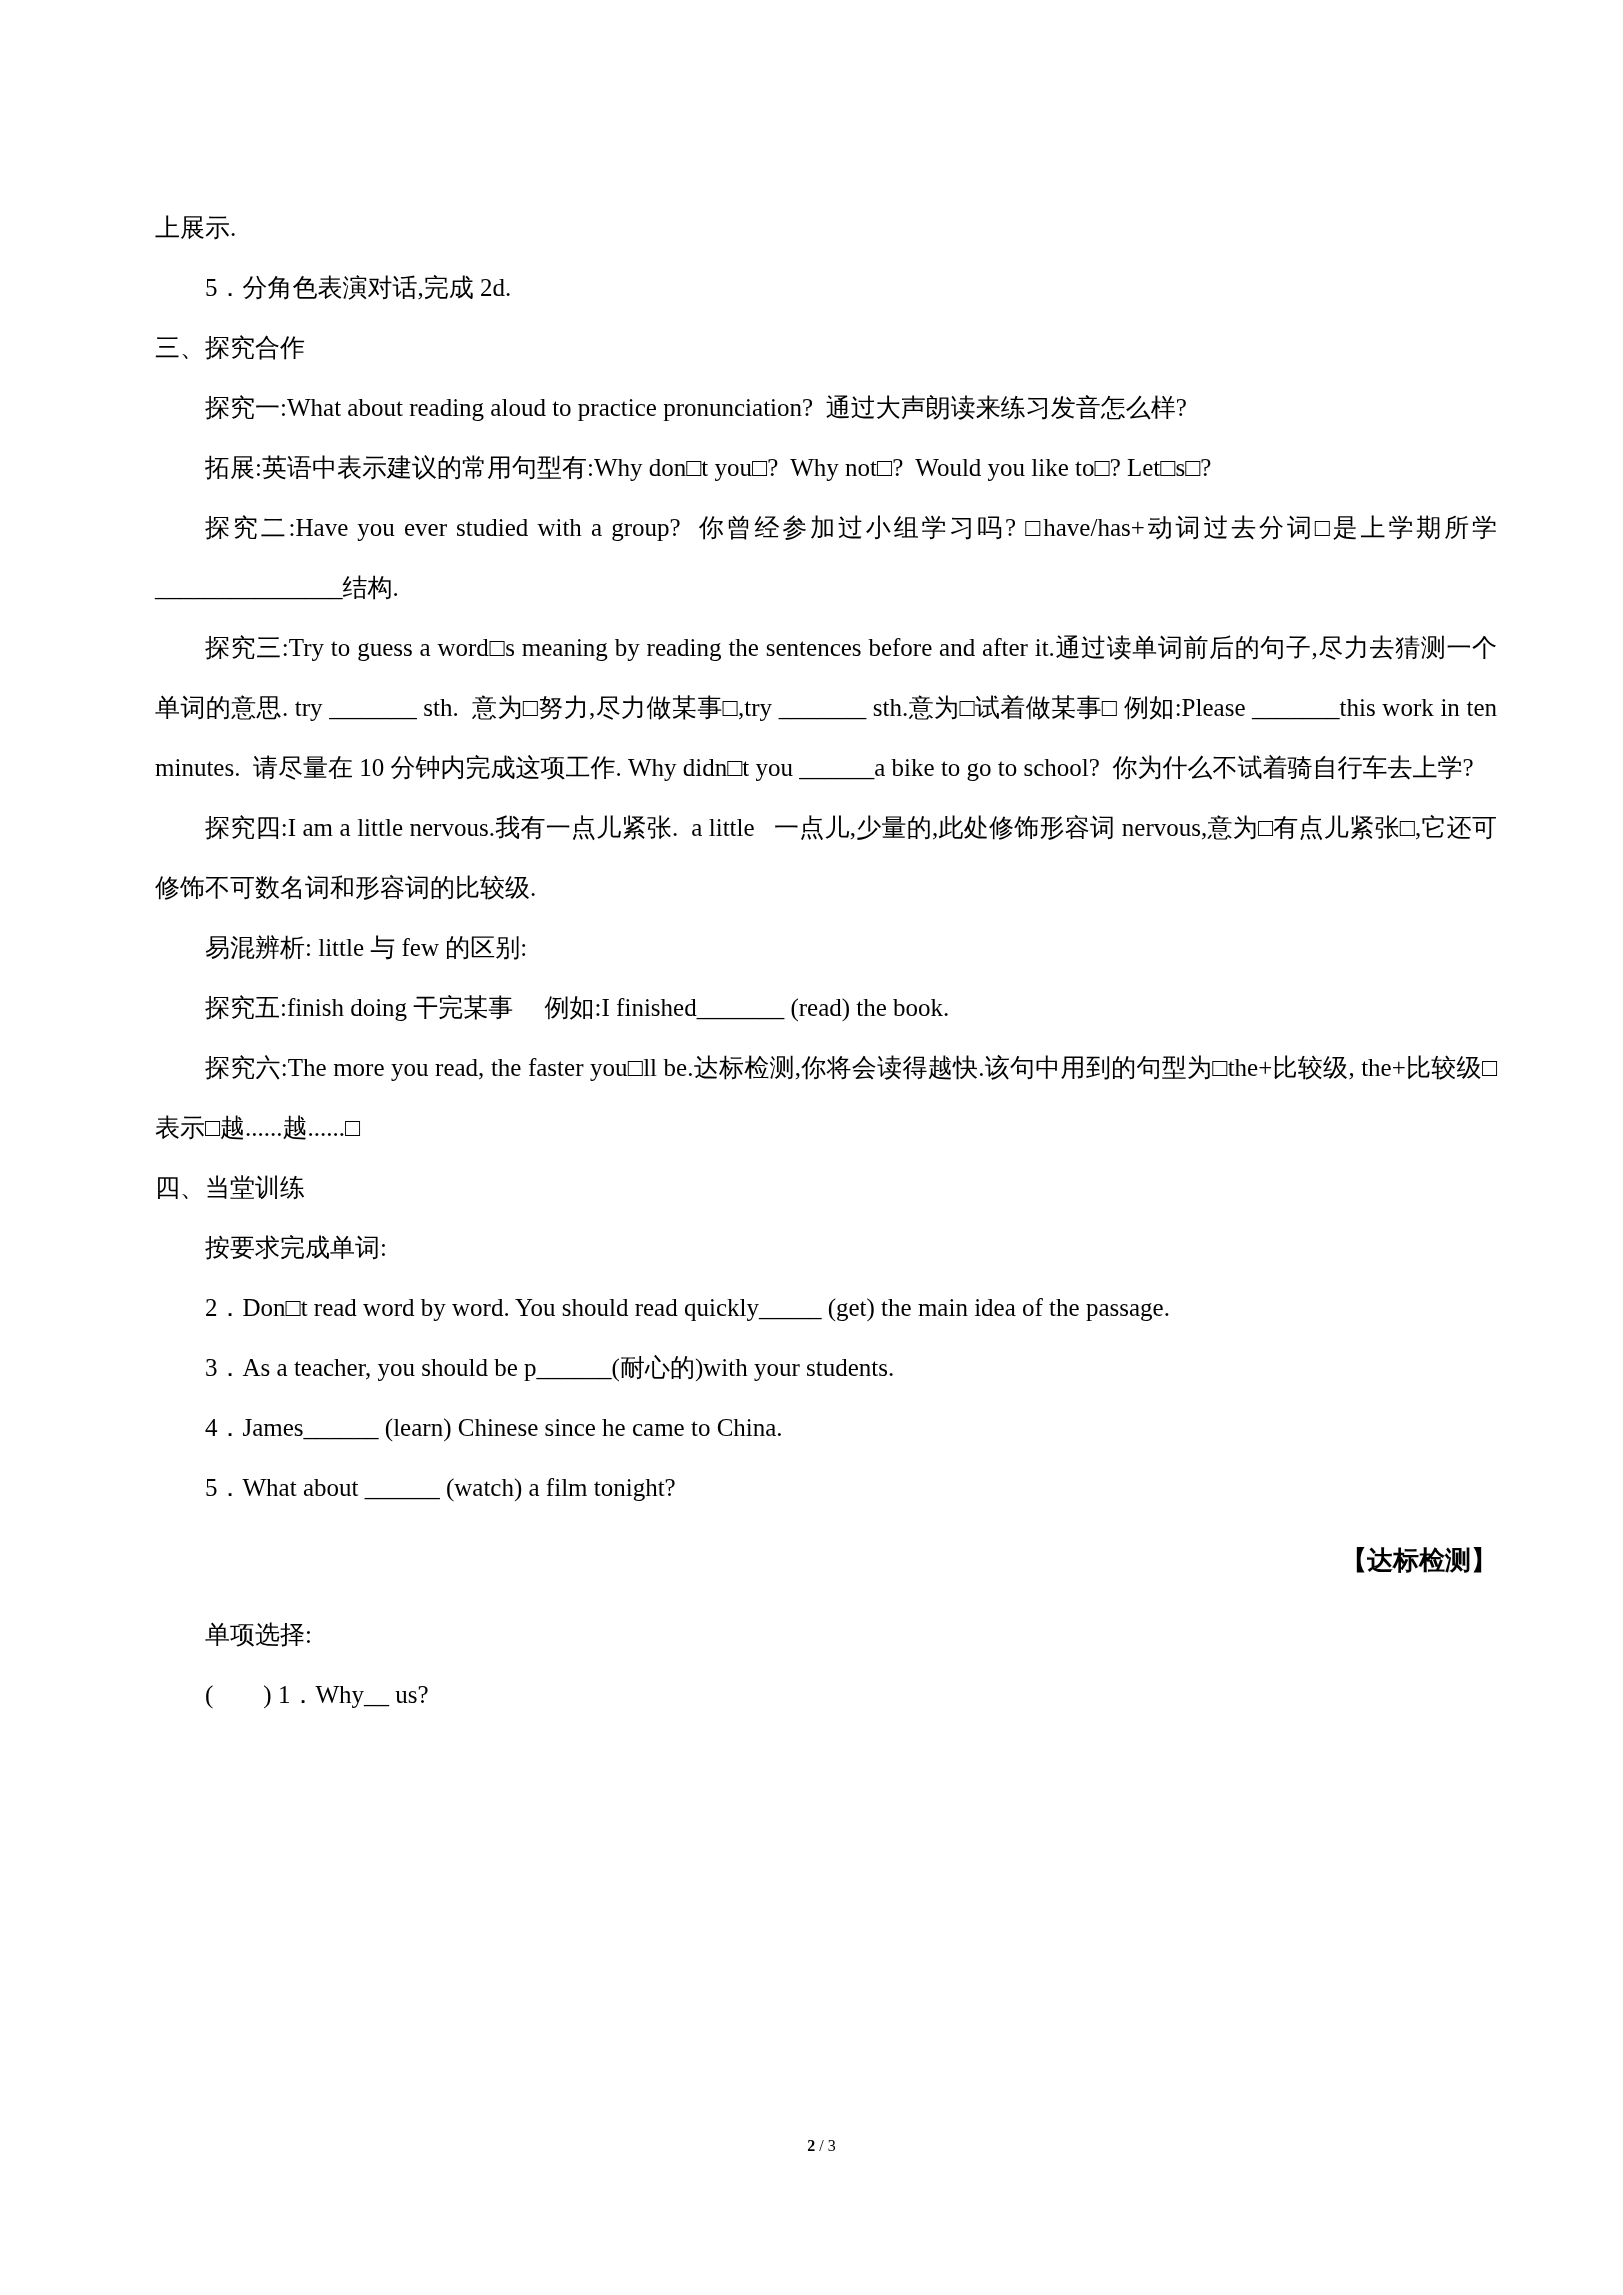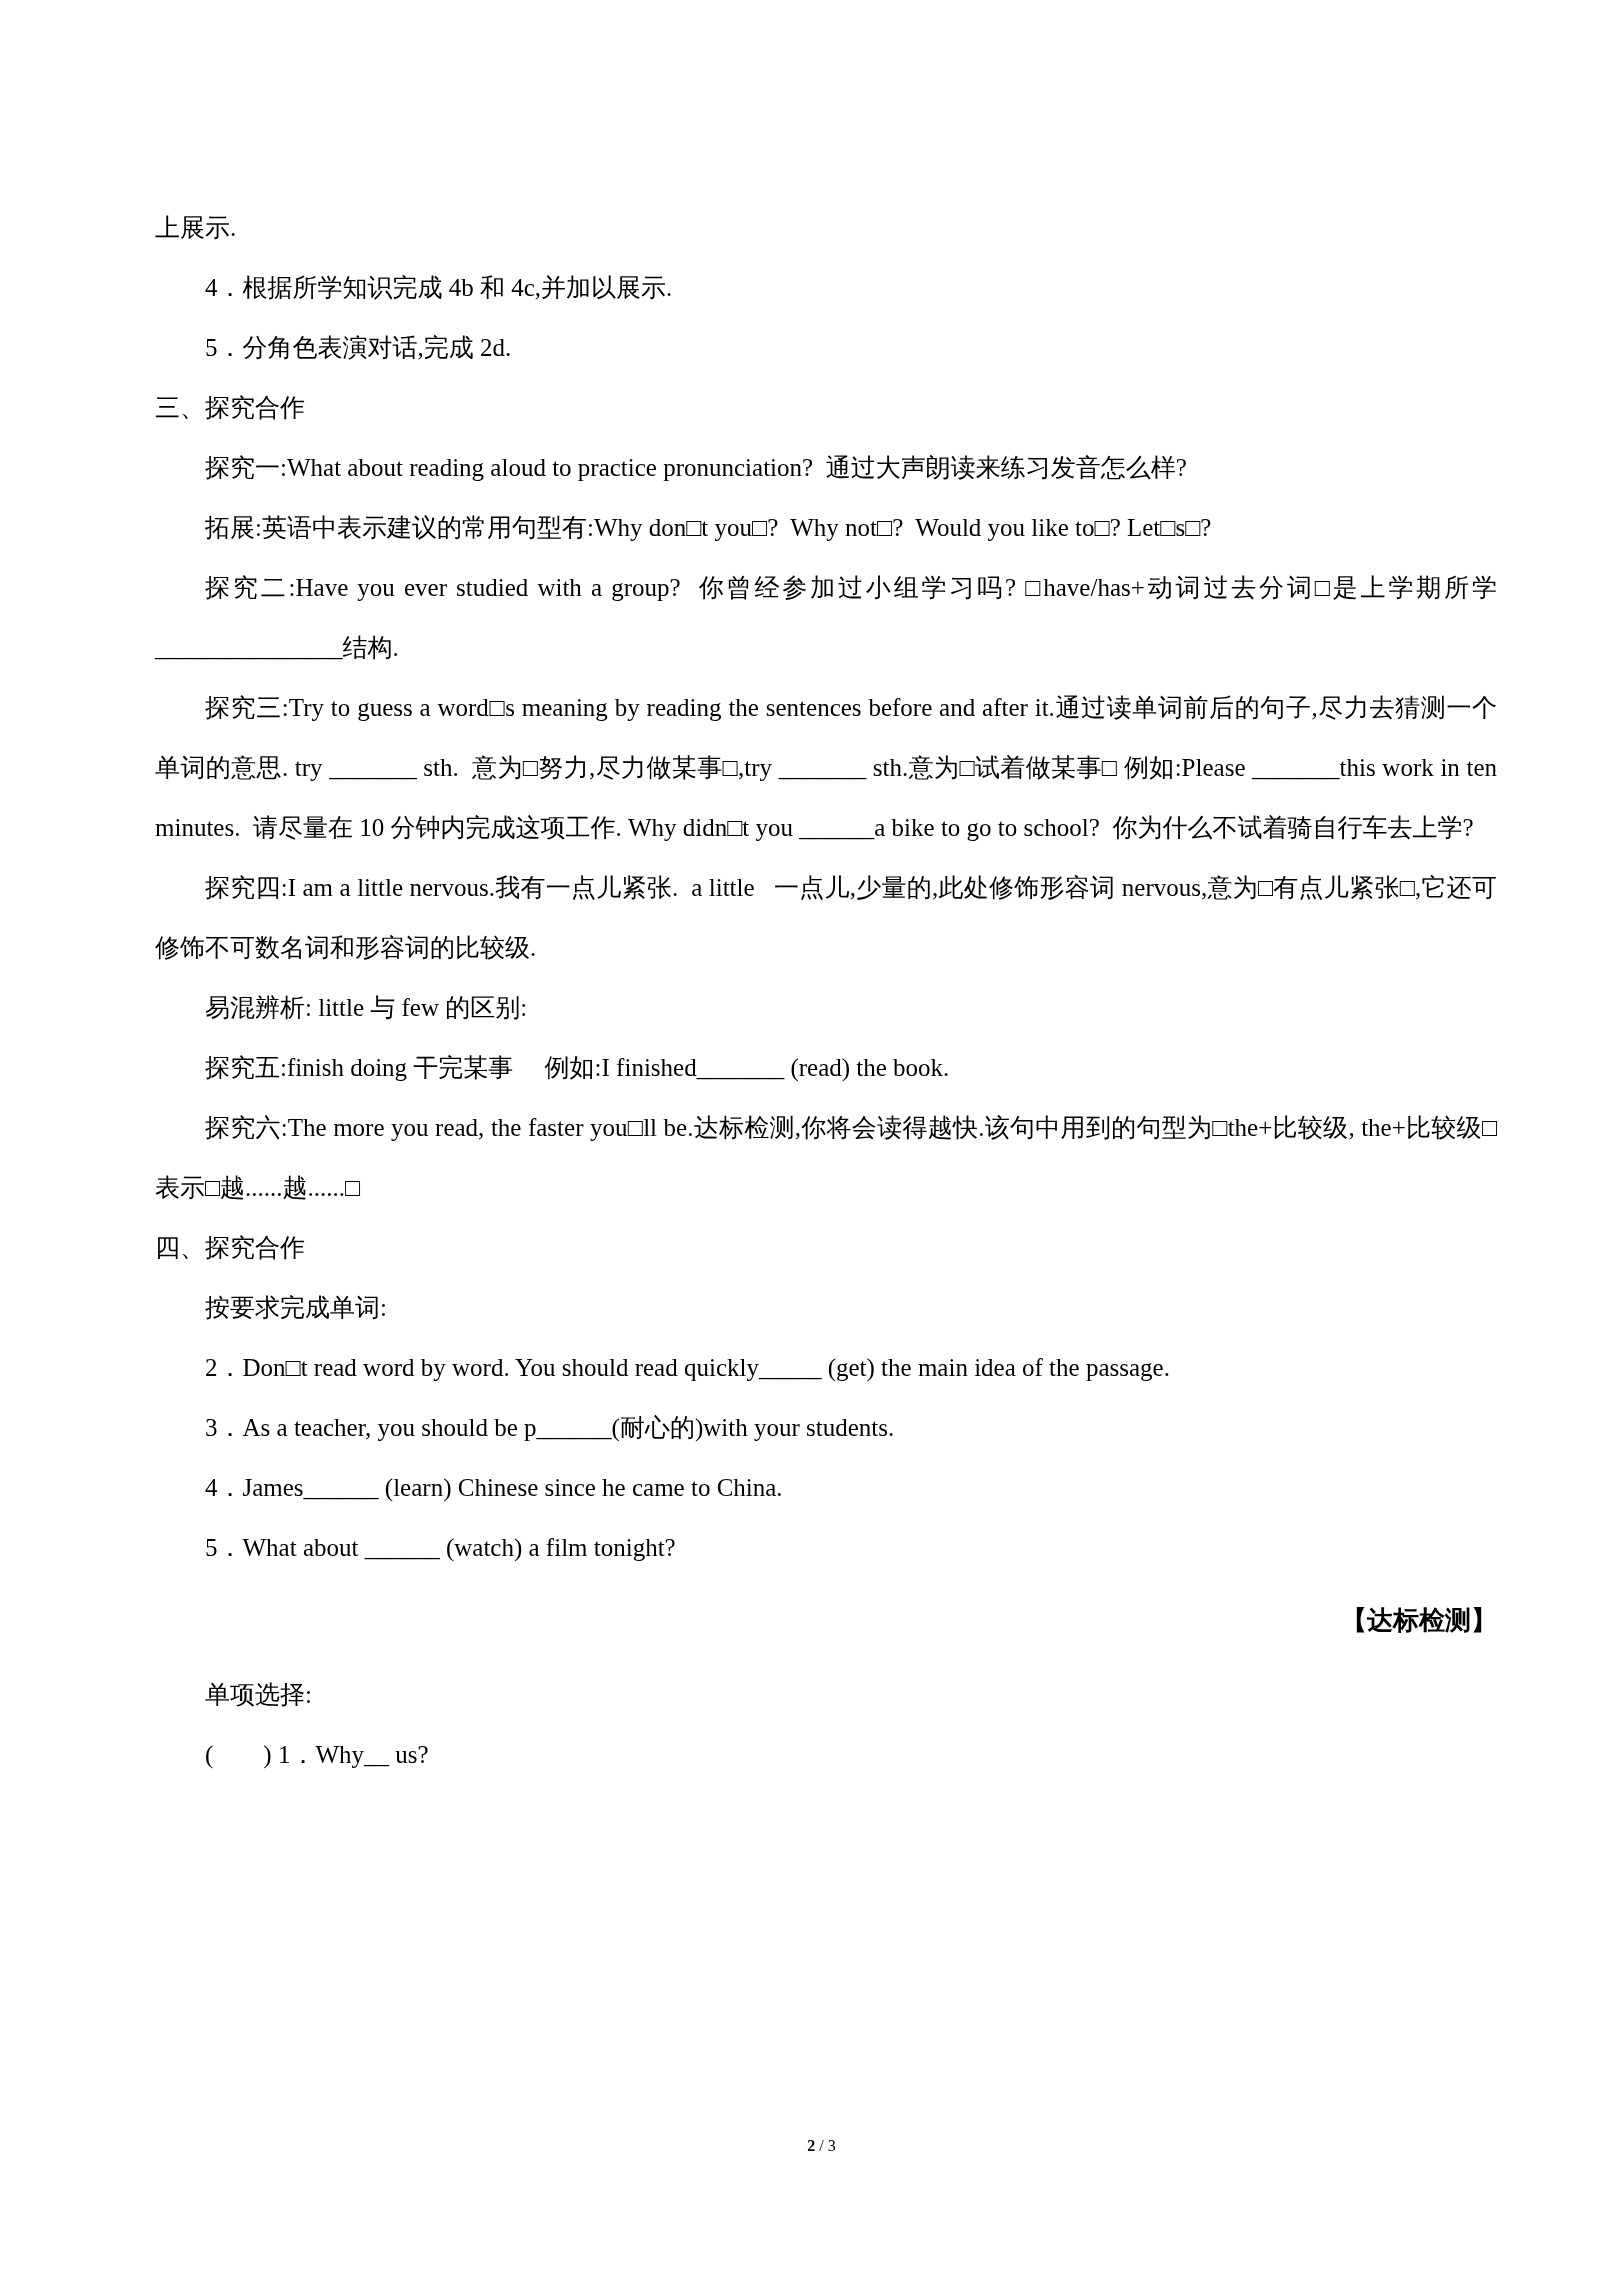--- a/index.html
+++ b/index.html
@@ -57,32 +57,31 @@
   .footer .pg-cur {
     font-weight: bold;
   }
 </style>
 </head>
 <body>
 
 <div class="page">
   <div class="content">
     <p class="plain">上展示.</p>
-    <p class="indent">4．根据所学知识完成 4b 和 4c,并加以展示.</p>
     <p class="indent">5．分角色表演对话,完成 2d.</p>
     <p class="heading">三、探究合作</p>
     <p class="indent">探究一:What about reading aloud to practice pronunciation?  通过大声朗读来练习发音怎么样?</p>
     <p class="indent">拓展:英语中表示建议的常用句型有:Why don□t you□?  Why not□?  Would you like to□? Let□s□?</p>
     <p class="indent">探究二:Have you ever studied with a group?  你曾经参加过小组学习吗? □have/has+动词过去分词□是上学期所学_______________结构.</p>
     <p class="indent">探究三:Try to guess a word□s meaning by reading the sentences before and after it.通过读单词前后的句子,尽力去猜测一个单词的意思. try _______ sth.  意为□努力,尽力做某事□,try _______ sth.意为□试着做某事□ 例如:Please _______this work in ten minutes.  请尽量在 10 分钟内完成这项工作. Why didn□t you ______a bike to go to school?  你为什么不试着骑自行车去上学?</p>
     <p class="indent">探究四:I am a little nervous.我有一点儿紧张.  a little   一点儿,少量的,此处修饰形容词 nervous,意为□有点儿紧张□,它还可修饰不可数名词和形容词的比较级.</p>
     <p class="indent">易混辨析: little 与 few 的区别:</p>
     <p class="indent">探究五:finish doing 干完某事　 例如:I finished_______ (read) the book.</p>
     <p class="indent">探究六:The more you read, the faster you□ll be.达标检测,你将会读得越快.该句中用到的句型为□the+比较级, the+比较级□表示□越......越......□</p>
-    <p class="heading">四、探究合作</p>
+    <p class="heading">四、当堂训练</p>
     <p class="indent">按要求完成单词:</p>
     <p class="indent">2．Don□t read word by word. You should read quickly_____ (get) the main idea of the passage.</p>
     <p class="indent">3．As a teacher, you should be p______(耐心的)with your students.</p>
     <p class="indent">4．James______ (learn) Chinese since he came to China.</p>
     <p class="indent">5．What about ______ (watch) a film tonight?</p>
     <p class="big-heading">【达标检测】</p>
     <p class="indent">单项选择:</p>
     <p class="indent">(　　) 1．Why__ us?</p>
   </div>
 

